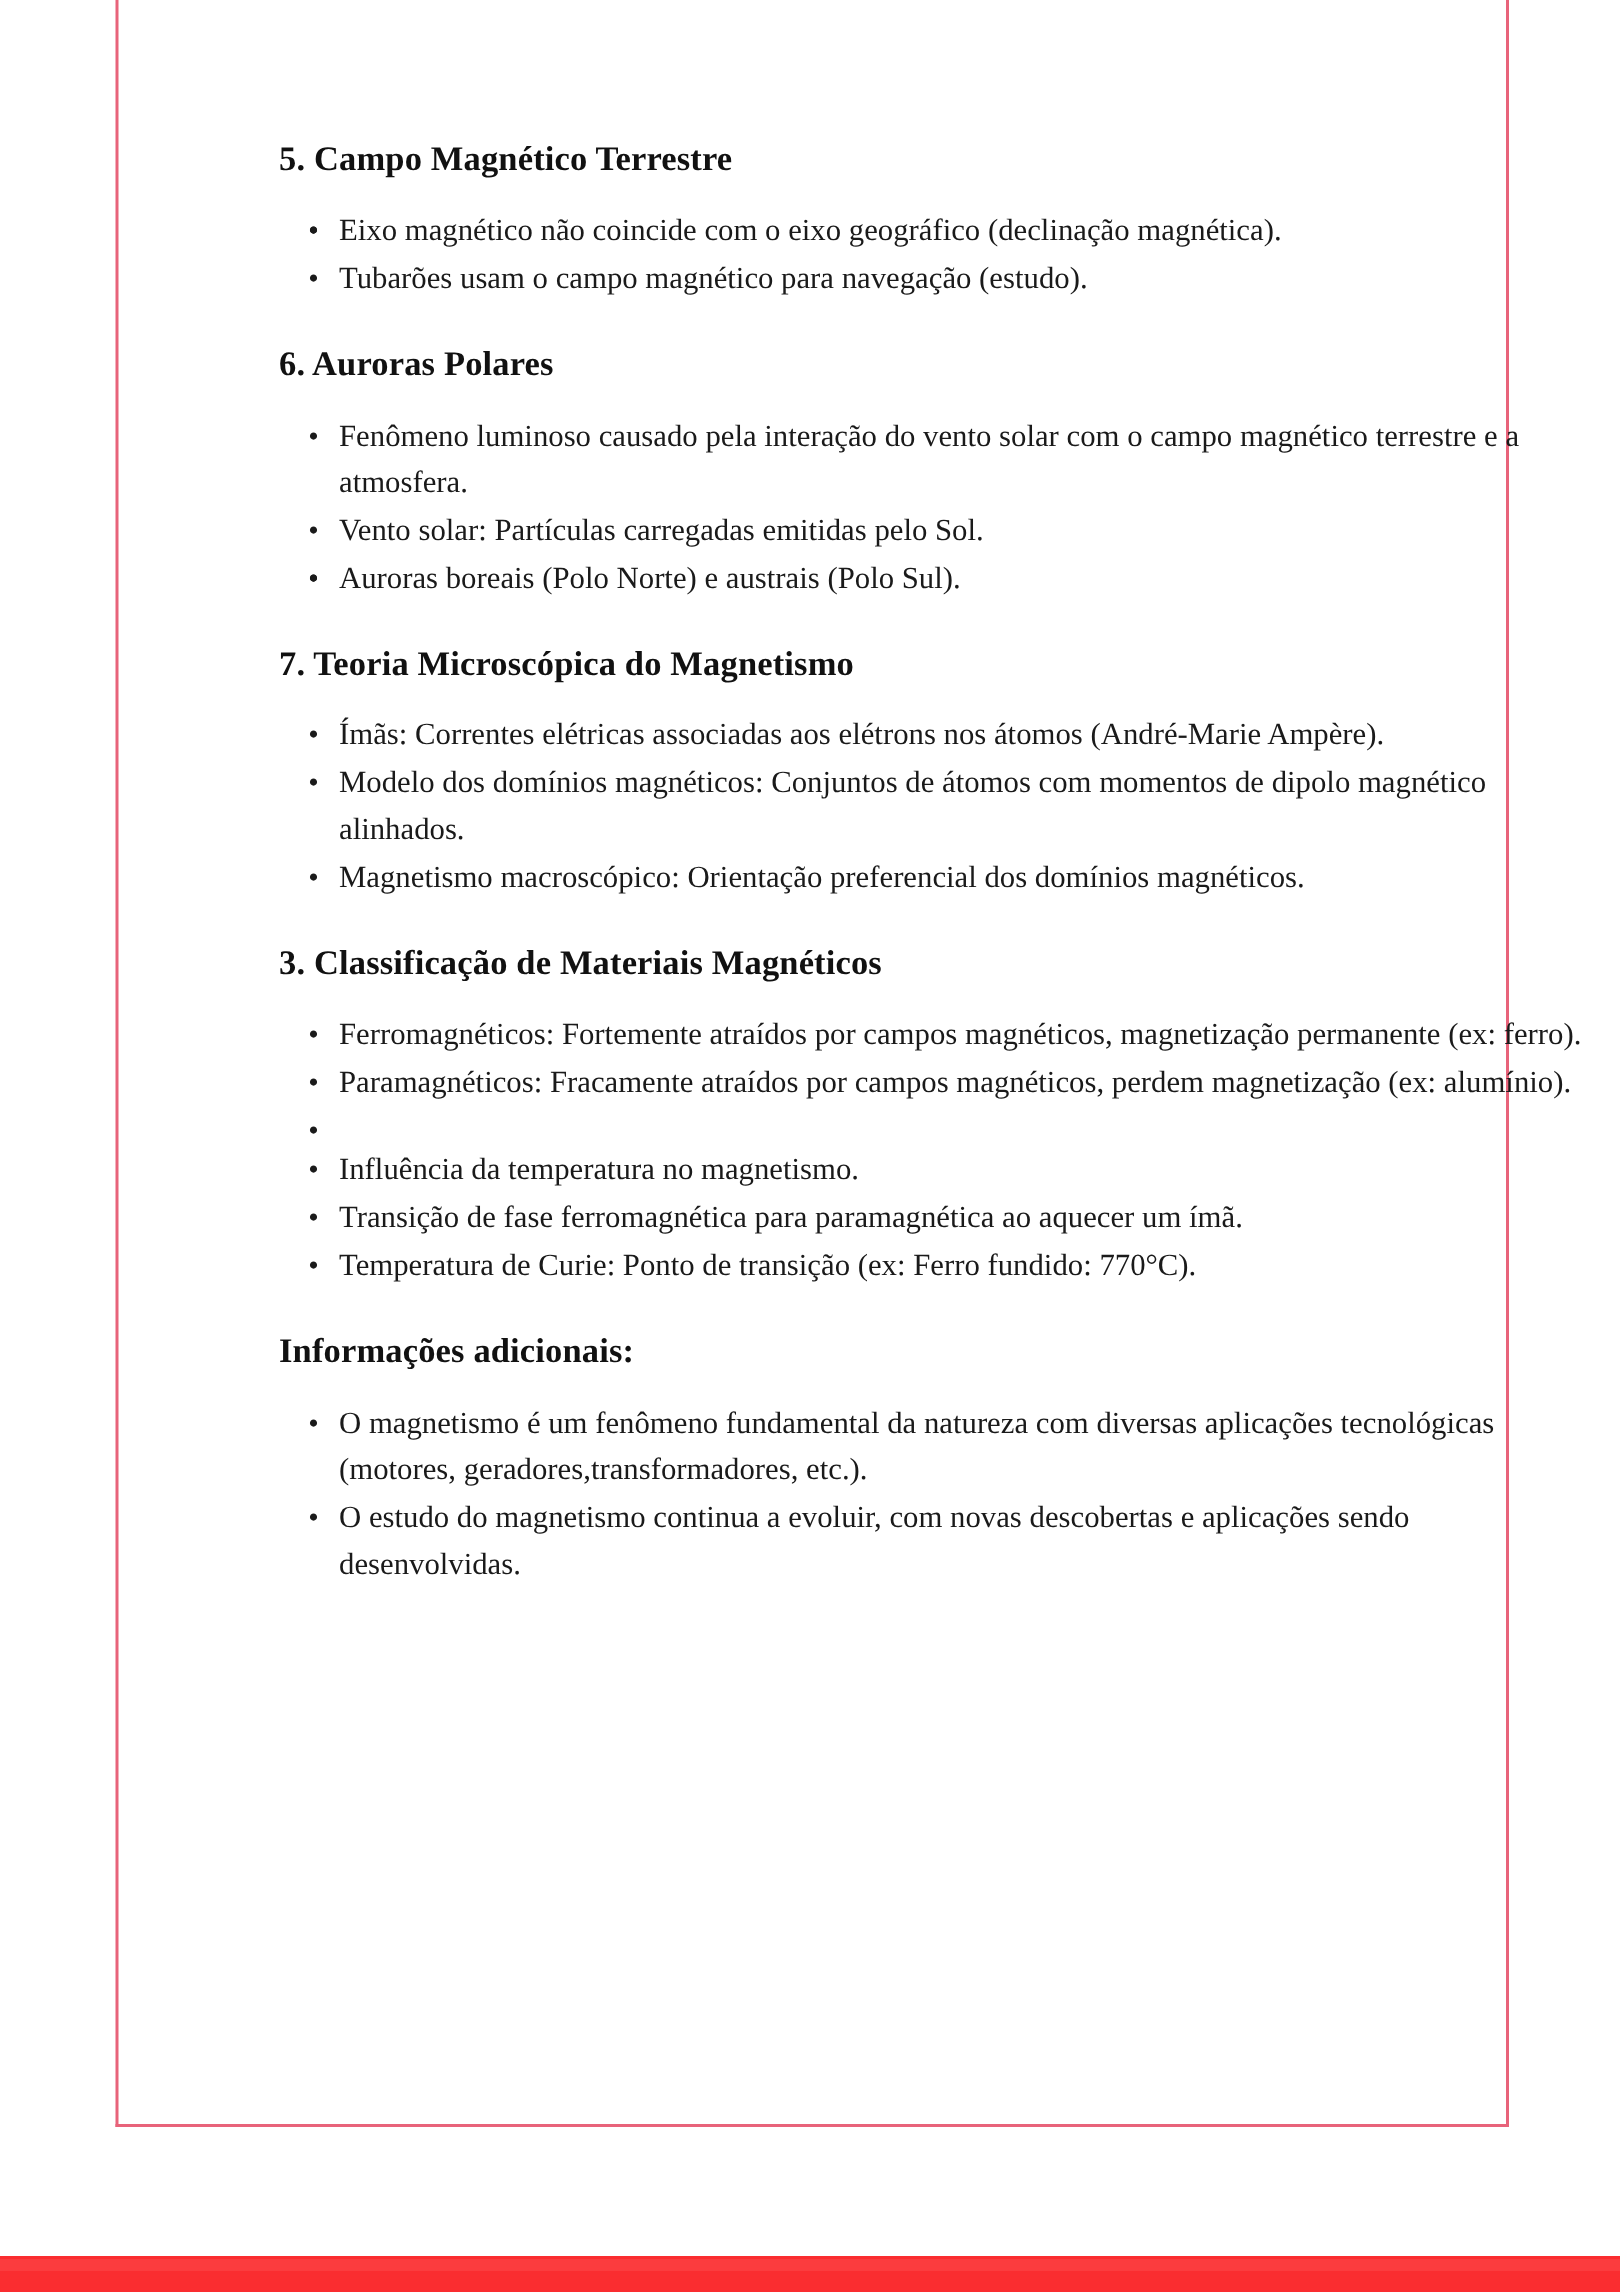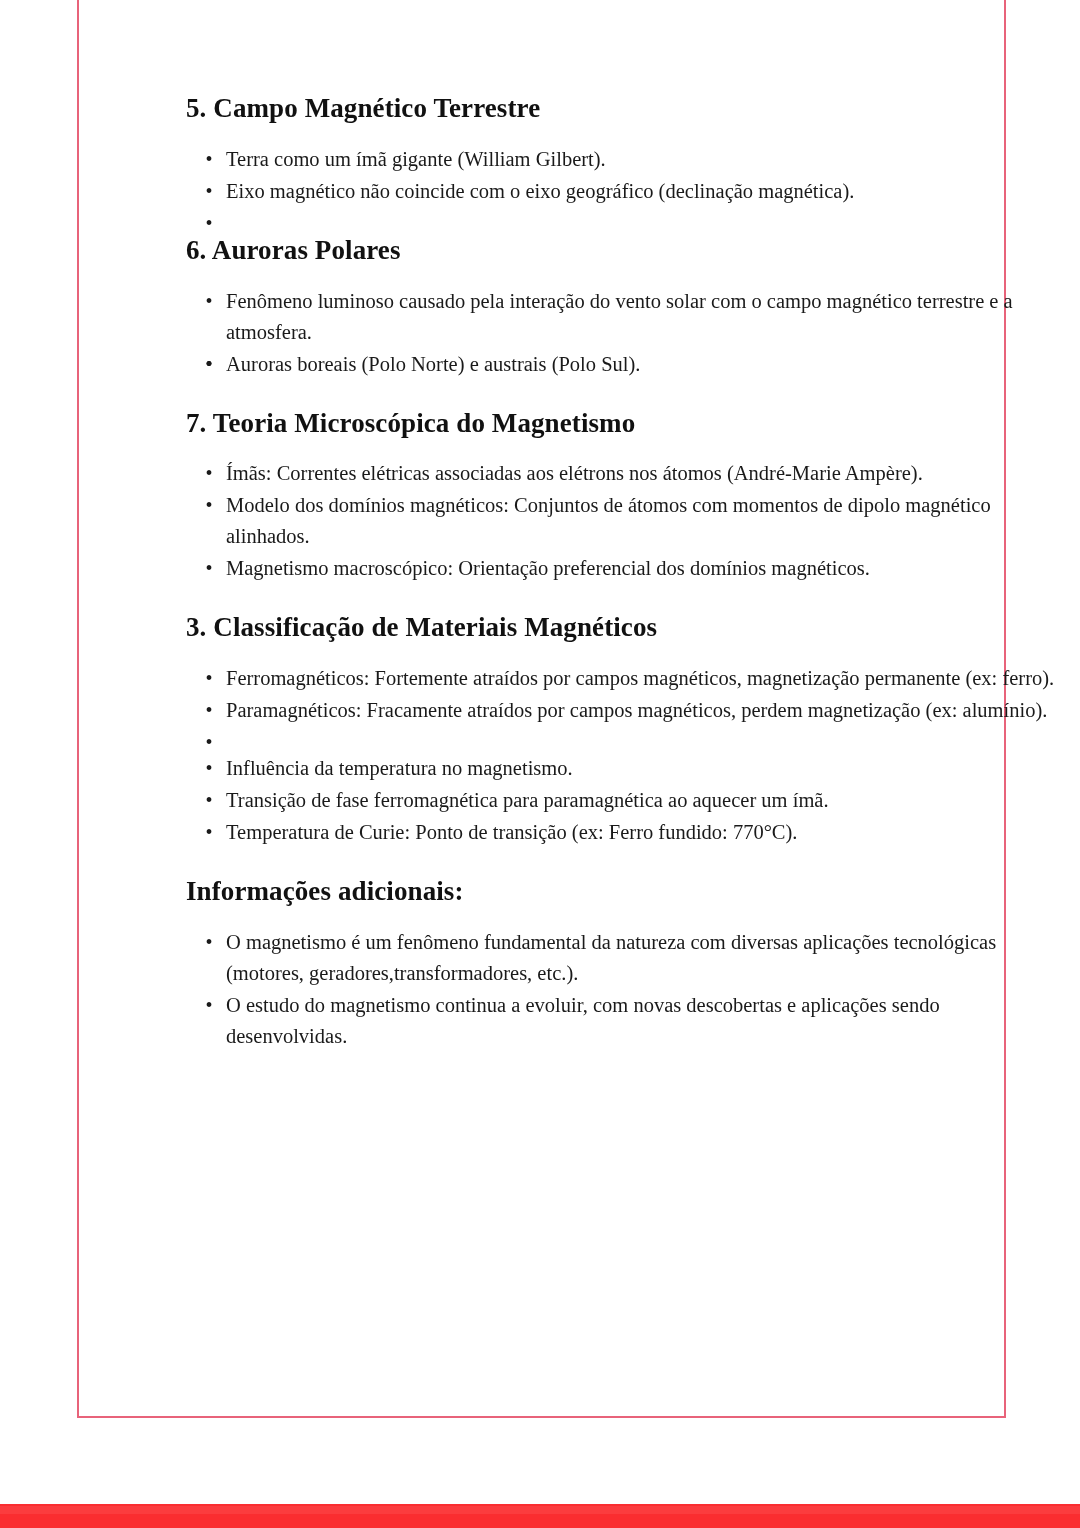--- a/index.html
+++ b/index.html
@@ -32,21 +32,21 @@
   }
 
   .content {
     position: absolute;
     left: 107px;
     top: 100px;
     width: 870px;
   }
 
   h2.section-heading {
-    font-size: 27px;
+    font-size: 23px;
     font-weight: bold;
     letter-spacing: 0.1px;
     margin: 0;
     padding: 0;
     line-height: 1.25;
     color: #111111;
   }
 
   .section {
     margin: 0 0 27px 0;
@@ -103,41 +103,42 @@
 <body>
 
 <div class="page-frame">
   <div class="content">
 
     <div class="section">
       <h2 class="section-heading">5. Campo Magnético Terrestre</h2>
       <ul class="bullets">
         <li>
           <span class="bullet-dot">•</span>
-          <span>Terra como um ímã gigante (William Gilbert).</span>
         </li>
         <li>
           <span class="bullet-dot">•</span>
           <span>Eixo magnético não coincide com o eixo geográfico (declinação magnética).</span>
         </li>
         <li>
           <span class="bullet-dot">•</span>
+          <span>Tubarões usam o campo magnético para navegação (estudo).</span>
         </li>
       </ul>
     </div>
 
     <div class="section">
       <h2 class="section-heading">6. Auroras Polares</h2>
       <ul class="bullets">
         <li>
           <span class="bullet-dot">•</span>
           <span>Fenômeno luminoso causado pela interação do vento solar com o campo magnético terrestre e a atmosfera.</span>
         </li>
         <li>
           <span class="bullet-dot">•</span>
+          <span>Vento solar: Partículas carregadas emitidas pelo Sol.</span>
         </li>
         <li>
           <span class="bullet-dot">•</span>
         </li>
         <li>
           <span class="bullet-dot">•</span>
           <span>Auroras boreais (Polo Norte) e austrais (Polo Sul).</span>
         </li>
       </ul>
     </div>

